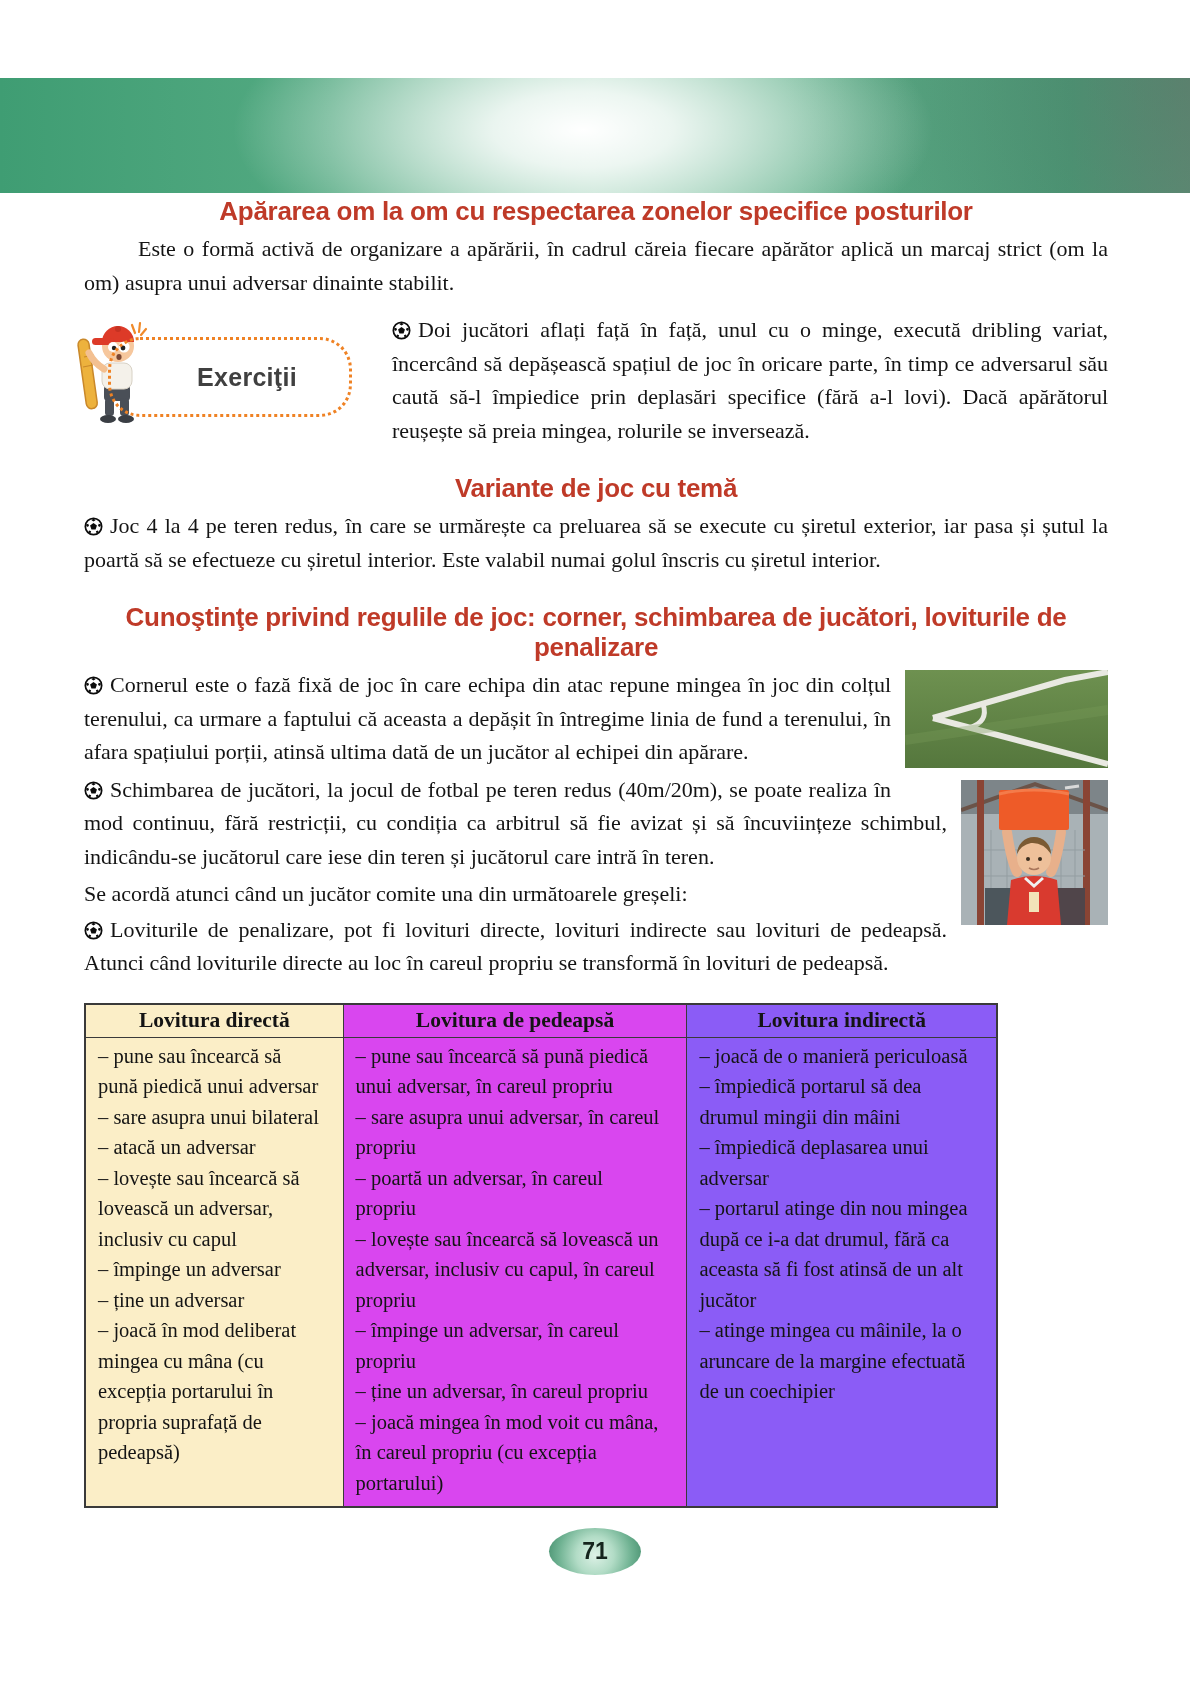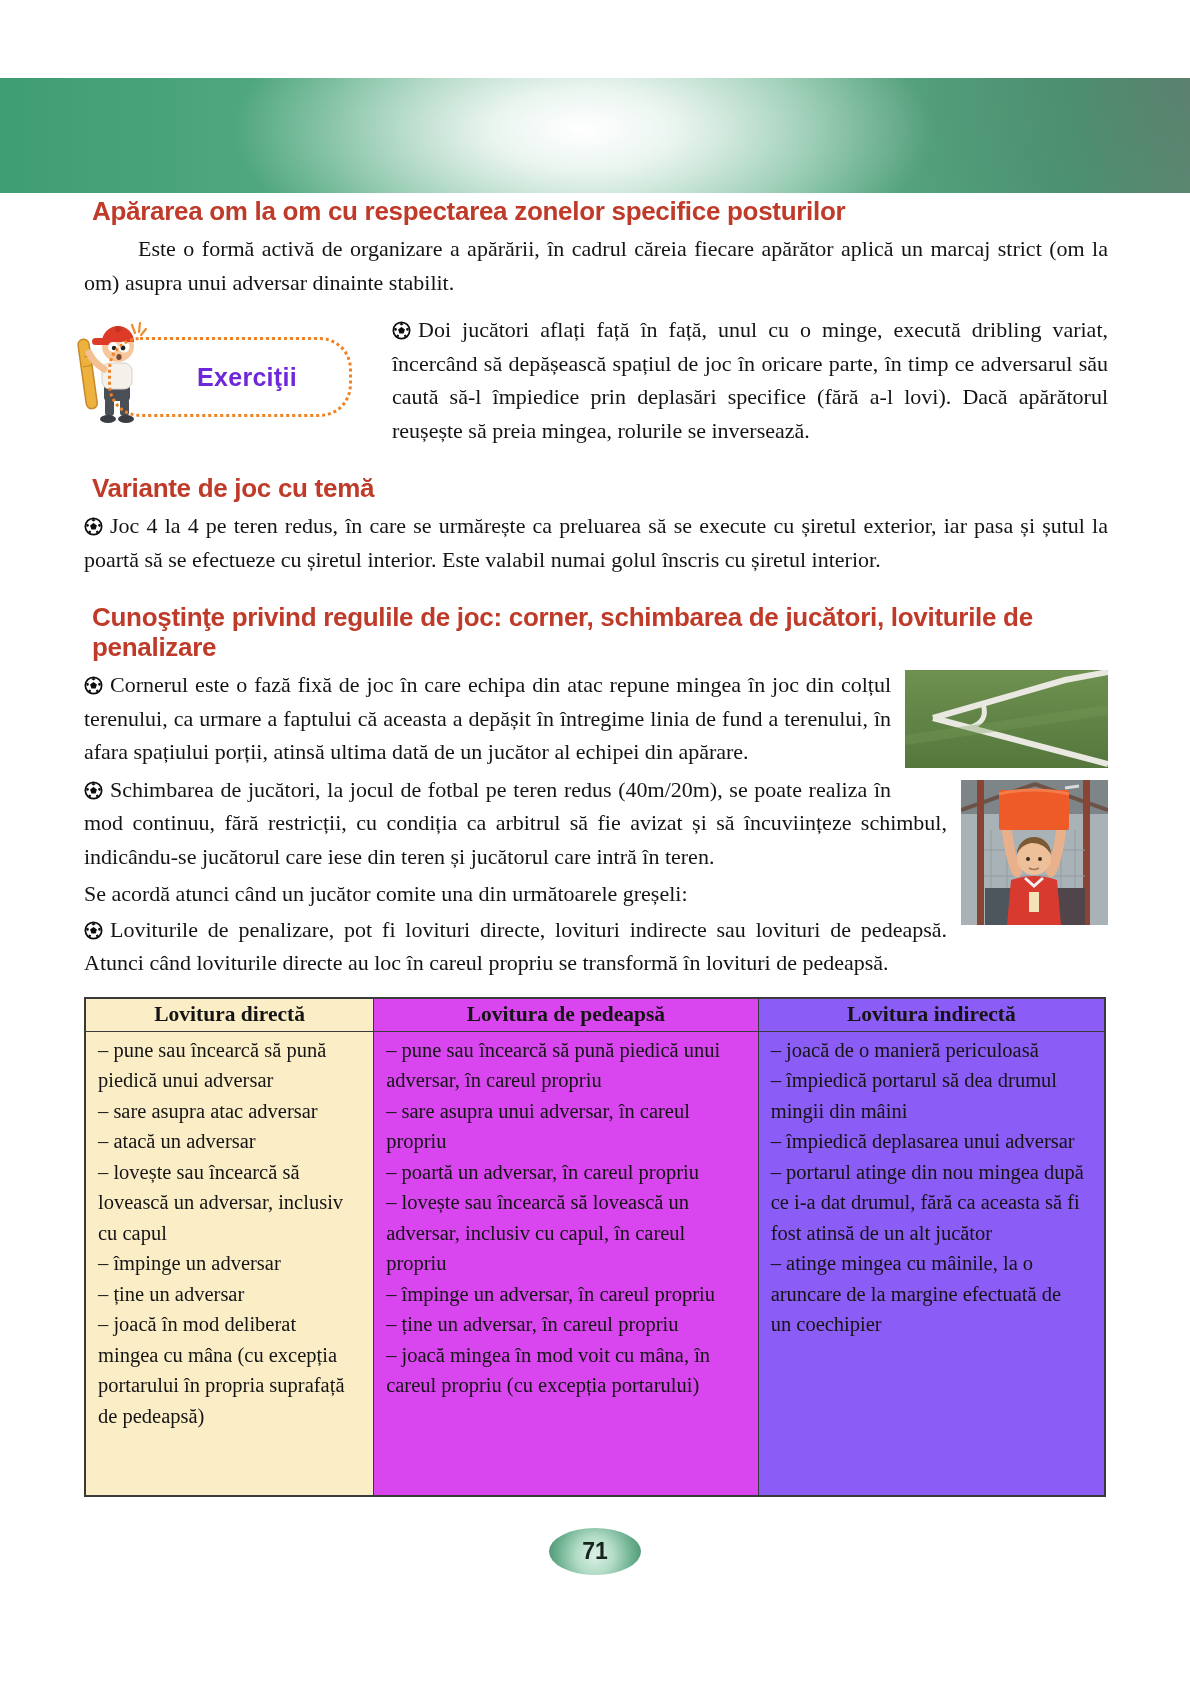--- a/index.html
+++ b/index.html
@@ -15,53 +15,54 @@
         rgba(255,255,255,1) 0%, rgba(255,255,255,.85) 18%,
         rgba(255,255,255,.45) 42%, rgba(255,255,255,0) 70%),
       radial-gradient(circle at 100% 0%, rgba(88,104,96,.45) 0%, rgba(88,104,96,0) 34%),
       linear-gradient(90deg,#3f9d73 0%,#54aa82 28%,#86c6a6 50%,#58ac85 72%,#47a078 90%,#5d9579 100%);
   }
   
   .content{position:absolute;left:84px;top:196px;width:1024px;}
   .hd{
     font-family:"Liberation Sans",sans-serif;font-weight:bold;
     color:#bf3a28;font-size:26px;line-height:30px;letter-spacing:-.3px;
-    margin:0 0 6px 8px;
+    margin:0 0 6px 0;
+    text-align:center;
   }
   .body{
     font-size:22px;line-height:33.5px;text-align:justify;margin:0;
   }
   .indent{text-indent:54px;}
   .ball{width:19px;height:19px;vertical-align:-3px;margin-right:7px;display:inline-block;}
   
   .ex-row{display:flex;align-items:flex-start;margin:12px 0 18px 0;}
   .ex-left{position:relative;width:290px;flex:0 0 290px;height:118px;}
   .ex-box{
     position:absolute;left:24px;top:26px;width:238px;height:74px;
     border:3.5px dotted #ef8224;border-radius:32px;
     display:flex;align-items:center;justify-content:center;
   }
   .ex-label{
     font-family:"Liberation Sans",sans-serif;font-weight:bold;
-    color:#6d28d9;font-size:25px;letter-spacing:.3px;padding-left:34px;
+    color:#404040;font-size:25px;letter-spacing:.3px;padding-left:34px;
   }
   .mascot{position:absolute;left:-10px;top:2px;width:86px;height:112px;}
   .ex-text{flex:1;margin-left:18px;margin-top:2px;}
   
   .sect{margin-top:26px;}
   .bullet{margin:2px 0 4px 0;}
   
   .rules{margin-top:2px;}
   .photo{float:right;margin:2px 0 10px 14px;border:0;display:block;}
   .photo.corner{width:203px;height:98px;}
   .photo.flagboy{width:147px;height:145px;clear:right;}
   .note{margin-top:4px;}
   
   table.fouls{
-    width:1022px;border-collapse:collapse;margin-top:17px;
+    width:914px;border-collapse:collapse;margin-top:23px;
     border:2.5px solid #3a3a3a;table-layout:fixed;
   }
   table.fouls th{
     font-size:21.5px;font-weight:bold;text-align:center;
     padding:3px 4px 4px 4px;border:1.5px solid #3a3a3a;
     font-family:"Liberation Serif",serif;
   }
   table.fouls td{
     vertical-align:top;border:1.5px solid #3a3a3a;
     padding:3px 20px 8px 12px;font-size:20.5px;line-height:30.5px;
@@ -237,21 +238,21 @@
         <tr>
           <th class="c1">Lovitura directă</th>
           <th class="c2">Lovitura de pedeapsă</th>
           <th class="c3">Lovitura indirectă</th>
         </tr>
       </thead>
       <tbody>
         <tr>
           <td class="c1">
               <div class="cell-item">– pune sau încearcă să pună piedică unui adversar</div>
-              <div class="cell-item">– sare asupra atac adversar</div>
+              <div class="cell-item">– sare asupra unui bilateral</div>
               <div class="cell-item">– atacă un adversar</div>
               <div class="cell-item">– lovește sau încearcă să lovească un adversar, inclusiv cu capul</div>
               <div class="cell-item">– împinge un adversar</div>
               <div class="cell-item">– ține un adversar</div>
               <div class="cell-item">– joacă în mod deliberat mingea cu mâna (cu excepția portarului în propria suprafață de pedeapsă)</div>
             </td>
           <td class="c2">
               <div class="cell-item">– pune sau încearcă să pună piedică unui adversar, în careul propriu</div>
               <div class="cell-item">– sare asupra unui adversar, în careul propriu</div>
               <div class="cell-item">– poartă un adversar, în careul propriu</div>

